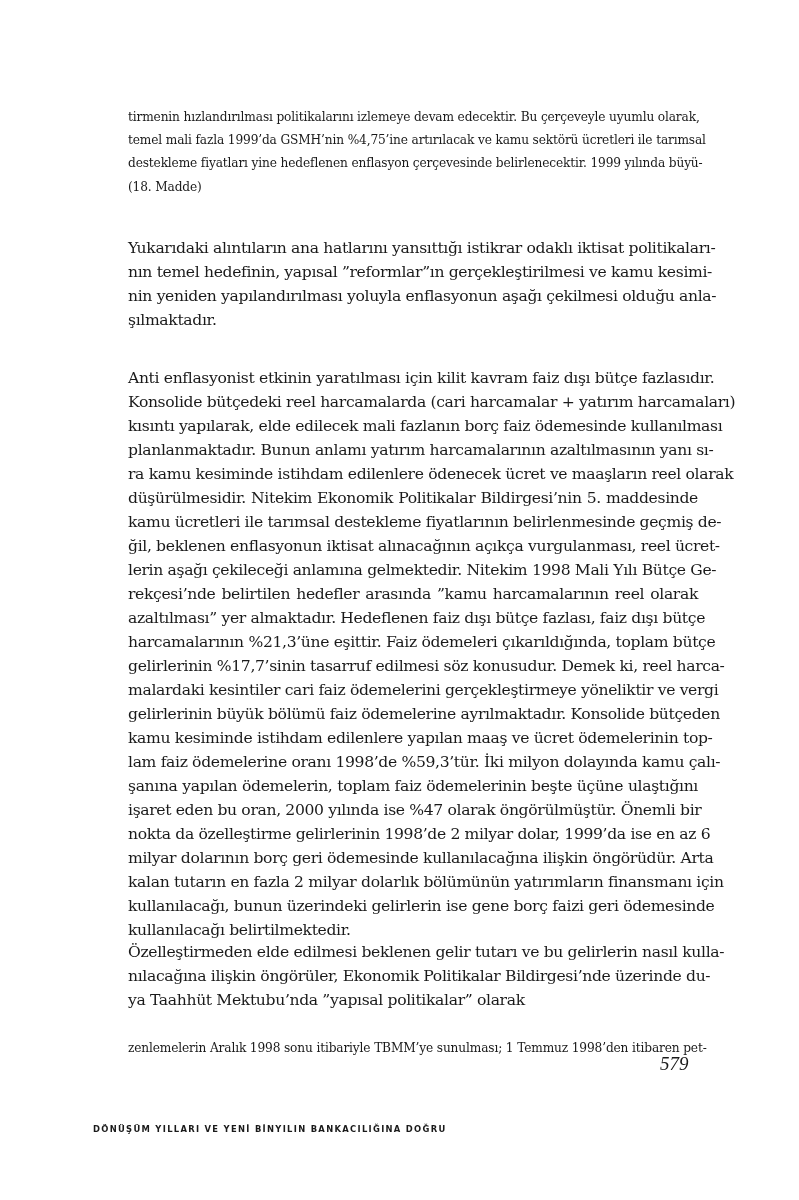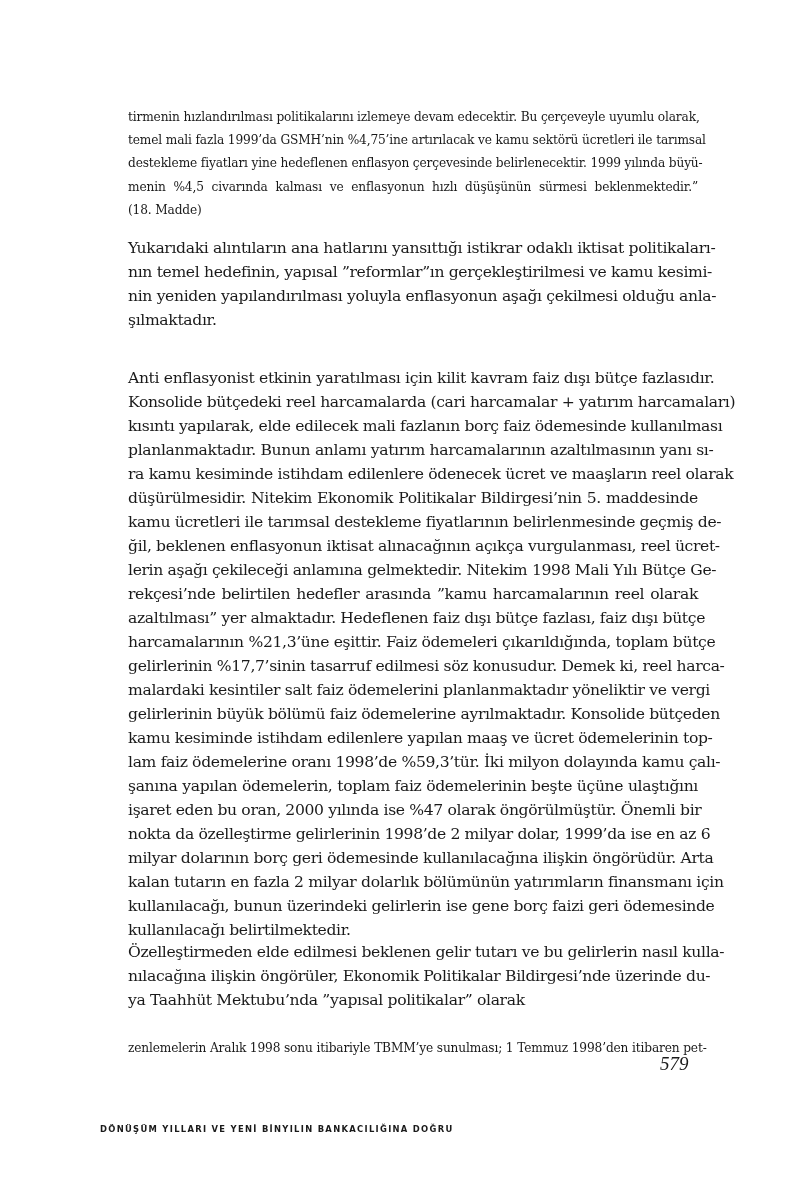--- a/index.html
+++ b/index.html
@@ -8,33 +8,32 @@
   .text { position: absolute; left: 104px; width: 594px; font-family: "DejaVu Serif", "Liberation Serif", serif; color: #1a1a1a; }
   .line { white-space: nowrap; display: block; margin-left: 24px; }
   .just { text-align: justify; text-align-last: justify; }
   .quote { font-size: 12.2px; line-height: 23.2px; letter-spacing: -0.15px; }
   .body { font-size: 15.6px; line-height: 24px; letter-spacing: -0.35px; }
   .q1 { top: 106px; }
   .p1 { top: 236px; }
   .p2 { top: 366px; }
   .p3 { top: 940px; }
   .q2 { top: 1037px; }
-  .footer-title { position: absolute; left: 100px; top: 1124px; font-family: "DejaVu Sans", sans-serif; font-weight: bold; font-size: 8.4px; letter-spacing: 1.3px; color: #1a1a1a; }
+  .footer-title { position: absolute; left: 93px; top: 1124px; font-family: "DejaVu Sans", sans-serif; font-weight: bold; font-size: 8.4px; letter-spacing: 1.3px; color: #1a1a1a; }
   .page-number { position: absolute; left: 660px; top: 1053px; font-family: "Liberation Serif", serif; font-style: italic; font-size: 19px; color: #1a1a1a; }
 </style>
 </head>
 <body>
 
 <div class="page">
 
   <div class="text quote q1">
     <span class="line just">tirmenin hızlandırılması politikalarını izlemeye devam edecektir. Bu çerçeveyle uyumlu olarak,</span>
     <span class="line just">temel mali fazla 1999’da GSMH’nin %4,75’ine artırılacak ve kamu sektörü ücretleri ile tarımsal</span>
     <span class="line just">destekleme fiyatları yine hedeflenen enflasyon çerçevesinde belirlenecektir. 1999 yılında büyü-</span>
-    <span class="line just">menin %4,5 civarında kalması ve enflasyonun hızlı düşüşünün sürmesi beklenmektedir.”</span>
     <span class="line">(18. Madde)</span>
   </div>
 
   <div class="text body p1">
     <span class="line just">Yukarıdaki alıntıların ana hatlarını yansıttığı istikrar odaklı iktisat politikaları-</span>
     <span class="line just">nın temel hedefinin, yapısal ”reformlar”ın gerçekleştirilmesi ve kamu kesimi-</span>
     <span class="line just">nin yeniden yapılandırılması yoluyla enflasyonun aşağı çekilmesi olduğu anla-</span>
     <span class="line">şılmaktadır.</span>
   </div>
 
@@ -45,21 +44,21 @@
     <span class="line just">planlanmaktadır. Bunun anlamı yatırım harcamalarının azaltılmasının yanı sı-</span>
     <span class="line just">ra kamu kesiminde istihdam edilenlere ödenecek ücret ve maaşların reel olarak</span>
     <span class="line just">düşürülmesidir. Nitekim Ekonomik Politikalar Bildirgesi’nin 5. maddesinde</span>
     <span class="line just">kamu ücretleri ile tarımsal destekleme fiyatlarının belirlenmesinde geçmiş de-</span>
     <span class="line just">ğil, beklenen enflasyonun iktisat alınacağının açıkça vurgulanması, reel ücret-</span>
     <span class="line just">lerin aşağı çekileceği anlamına gelmektedir. Nitekim 1998 Mali Yılı Bütçe Ge-</span>
     <span class="line just">rekçesi’nde  belirtilen hedefler arasında ”kamu harcamalarının reel olarak</span>
     <span class="line just">azaltılması” yer almaktadır. Hedeflenen faiz dışı bütçe fazlası, faiz dışı bütçe</span>
     <span class="line just">harcamalarının %21,3’üne eşittir. Faiz ödemeleri çıkarıldığında, toplam bütçe</span>
     <span class="line just">gelirlerinin %17,7’sinin tasarruf edilmesi söz konusudur. Demek ki, reel harca-</span>
-    <span class="line just">malardaki kesintiler salt faiz ödemelerini planlanmaktadır yöneliktir ve vergi</span>
+    <span class="line just">malardaki kesintiler cari faiz ödemelerini gerçekleştirmeye yöneliktir ve vergi</span>
     <span class="line just">gelirlerinin büyük bölümü faiz ödemelerine ayrılmaktadır. Konsolide bütçeden</span>
     <span class="line just">kamu kesiminde istihdam edilenlere yapılan maaş ve ücret ödemelerinin top-</span>
     <span class="line just">lam faiz ödemelerine oranı 1998’de %59,3’tür. İki milyon dolayında kamu çalı-</span>
     <span class="line just">şanına yapılan ödemelerin, toplam faiz ödemelerinin beşte üçüne ulaştığını</span>
     <span class="line just">işaret eden bu oran, 2000 yılında ise %47 olarak öngörülmüştür. Önemli bir</span>
     <span class="line just">nokta da özelleştirme gelirlerinin 1998’de 2 milyar dolar, 1999’da ise en az 6</span>
     <span class="line just">milyar dolarının borç geri ödemesinde kullanılacağına ilişkin öngörüdür. Arta</span>
     <span class="line just">kalan tutarın en fazla 2 milyar dolarlık bölümünün yatırımların finansmanı için</span>
     <span class="line just">kullanılacağı, bunun üzerindeki gelirlerin ise gene borç faizi geri ödemesinde</span>
     <span class="line">kullanılacağı belirtilmektedir.</span>

